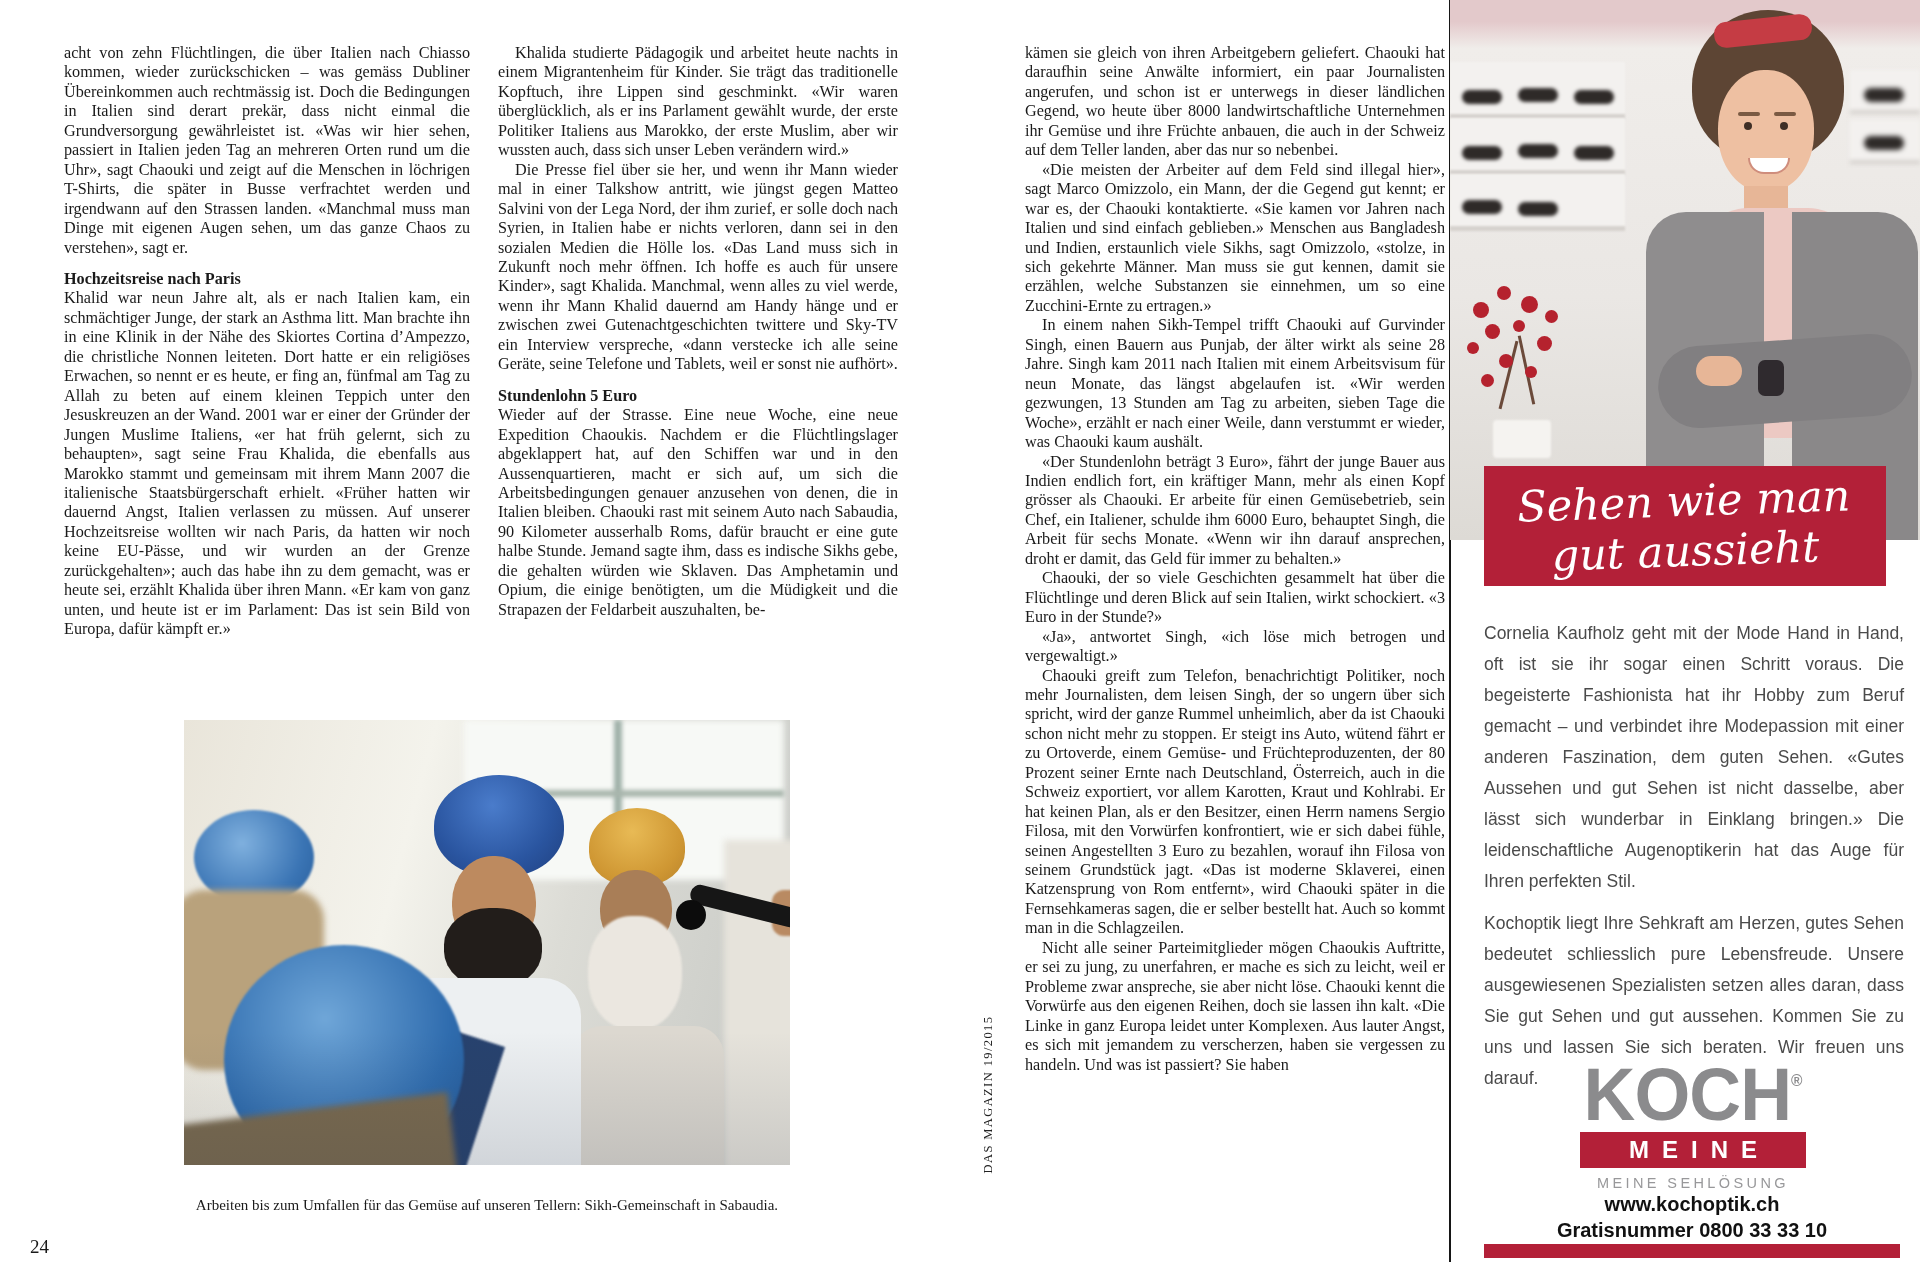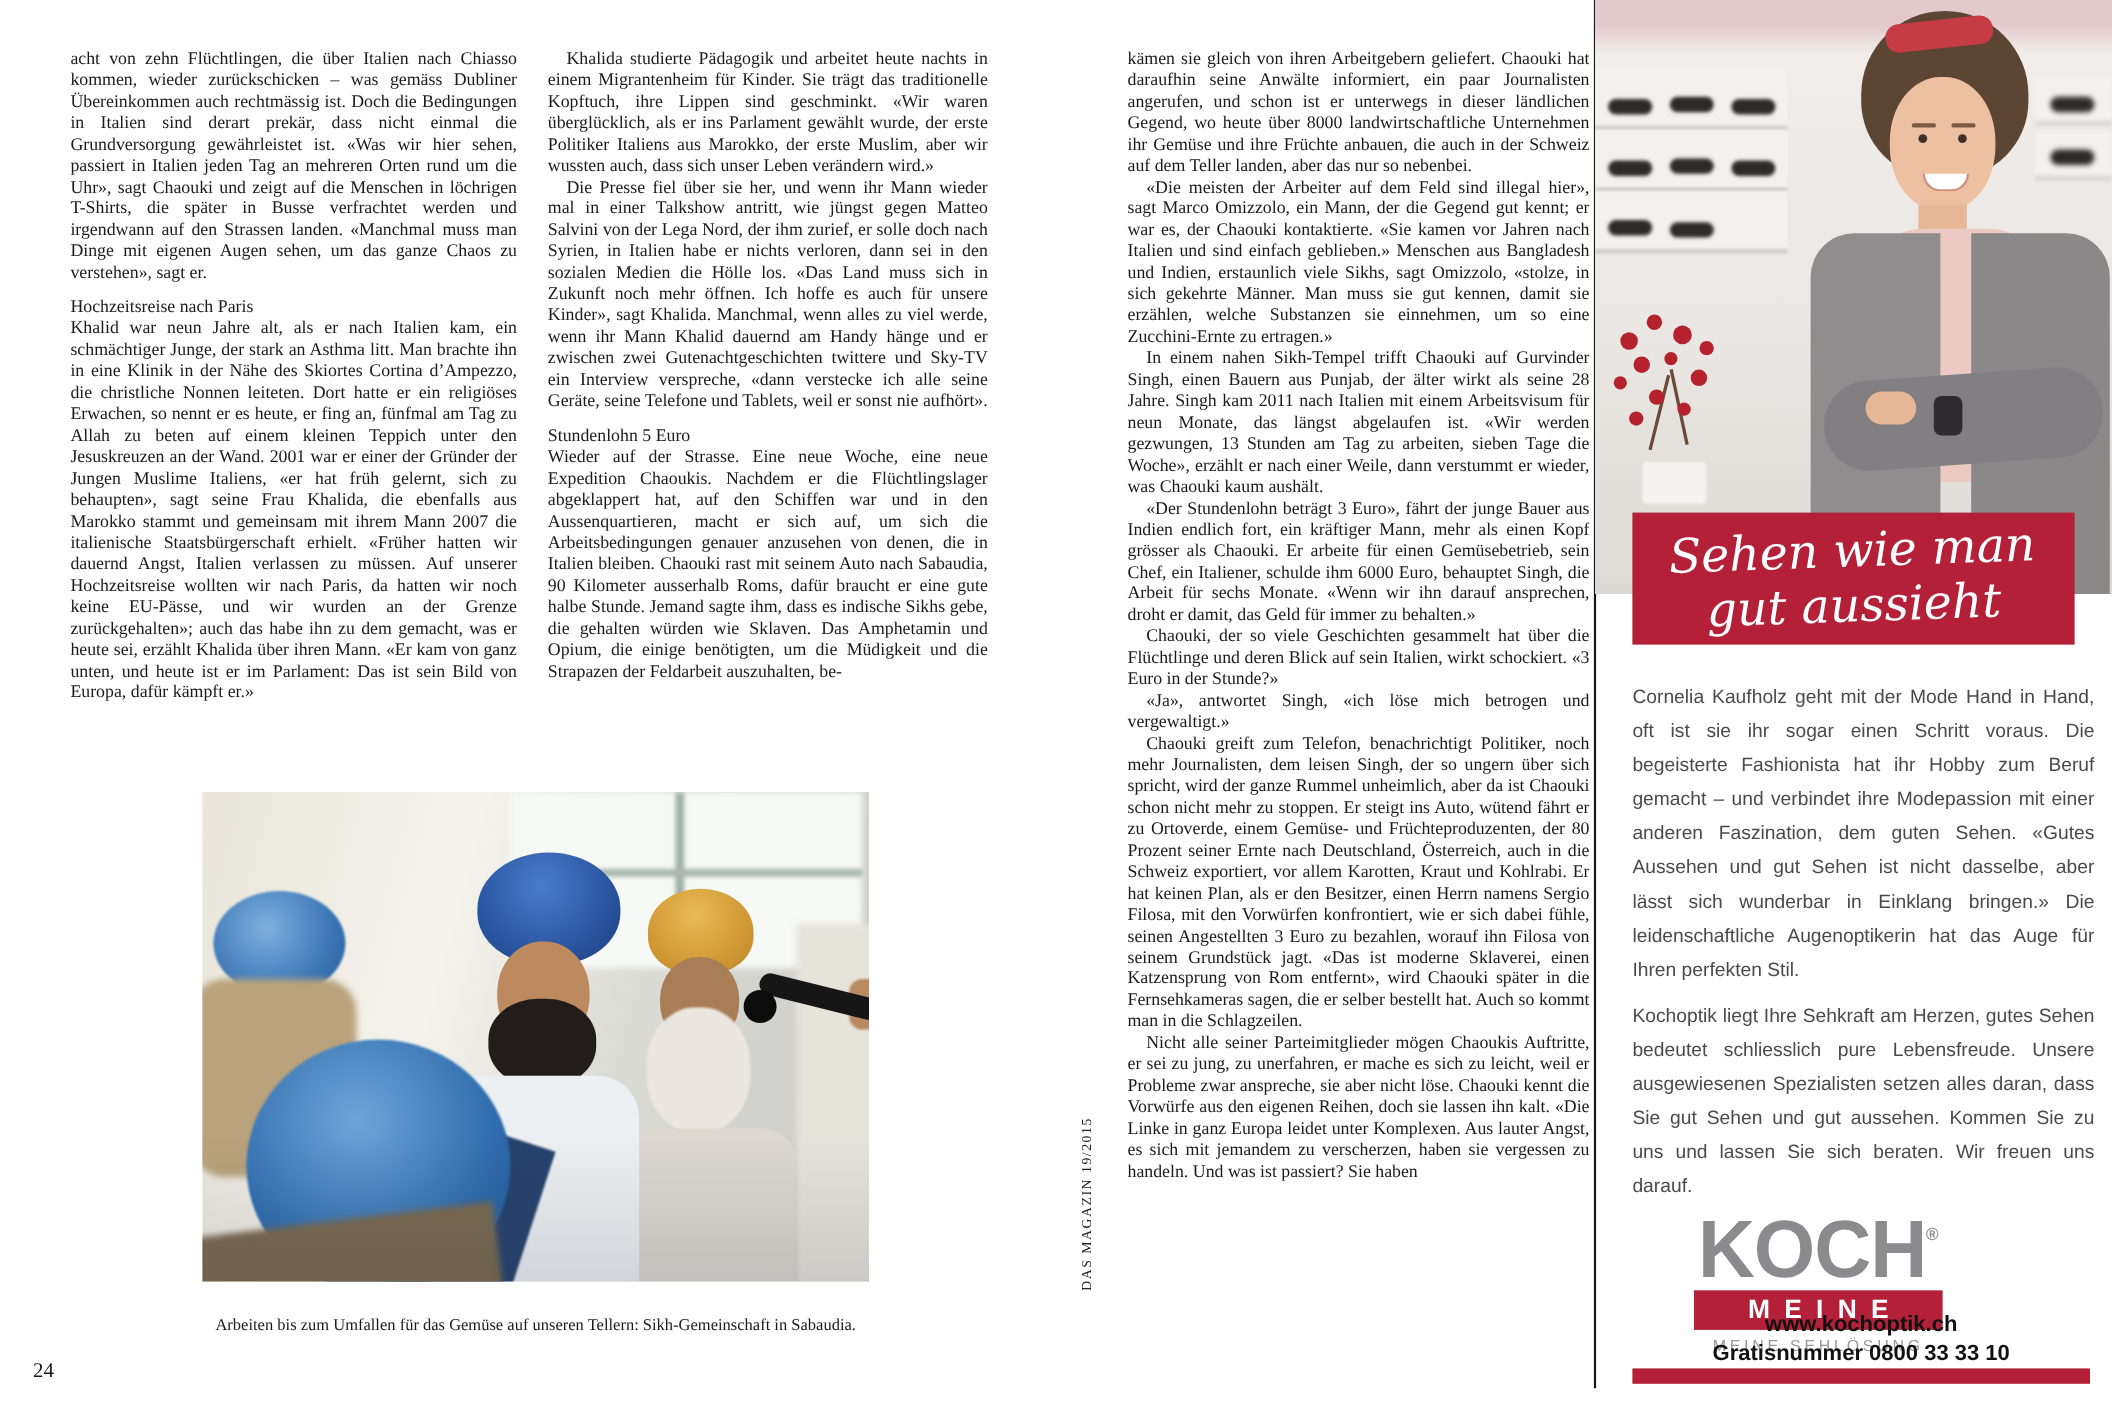--- a/index.html
+++ b/index.html
@@ -6,21 +6,21 @@
   body{
     width:1920px;height:1280px;position:relative;background:#ffffff;
     overflow:hidden;font-family:"Liberation Serif","DejaVu Serif",serif;color:#1a1a1a;
   }
   
   .col{position:absolute;top:44px;overflow:hidden;}
   .col1{left:64px;width:406px;height:610px;}
   .col2{left:498px;width:400px;height:740px;}
   .col3{left:1025px;width:420px;height:1110px;}
   .para{font-size:16.2px;line-height:19.45px;text-align:justify;hyphens:auto;-webkit-hyphens:auto;}
-  .para.heading{font-weight:normal;margin-top:12px;text-align:left;}
+  .para.heading{font-weight:bold;margin-top:12px;text-align:left;}
   .para.indent{text-indent:17px;}
   
   .photo-main{position:absolute;left:184px;top:720px;width:606px;height:445px;overflow:hidden;
     background:linear-gradient(105deg,#e9e5da 0%,#f4f3ec 35%,#dcdcd6 60%,#c6c8c4 100%);}
   .photo-main *{position:absolute;}
   .pm-window{left:280px;top:0;width:320px;height:160px;background:#f7f9f6;filter:blur(3px);}
   .pm-winframe{left:430px;top:0;width:8px;height:160px;background:#9fb0a8;filter:blur(2px);}
   .pm-winframe2{left:280px;top:70px;width:320px;height:7px;background:#a8b5ac;filter:blur(2px);}
   .pm-turban-far{left:10px;top:90px;width:120px;height:95px;border-radius:50%;
     background:radial-gradient(circle at 40% 35%,#7fb0de,#3a74b4 65%,#275d9b);filter:blur(1px);}
@@ -96,22 +96,22 @@
   .pa-berry{border-radius:50%;background:#b5222e;}
   .pa-vase{left:38px;top:140px;width:58px;height:38px;background:#f5f3f0;border-radius:4px;filter:blur(1px);}
   .ad-banner{position:absolute;left:1484px;top:466px;width:402px;height:120px;
     display:flex;flex-direction:column;align-items:center;justify-content:center;z-index:5;}
   .ad-banner-text{font-style:italic;font-size:43px;line-height:50px;color:#fff;text-align:center;
     transform:rotate(-2deg);font-family:"DejaVu Serif","Liberation Serif",serif;}
   .ad-body{position:absolute;left:1484px;top:618px;width:420px;
     font-family:"Liberation Sans","DejaVu Sans",sans-serif;font-size:17.5px;line-height:31px;
     color:#4a4a4a;text-align:justify;}
   .ad-body .adp + .adp{margin-top:11px;}
-  .ad-logo{position:absolute;left:1540px;top:1046px;width:226px;text-align:center;
-    font-family:"Liberation Sans","DejaVu Sans",sans-serif;margin-top:42px;}
+  .ad-logo{position:absolute;left:1580px;top:1046px;width:226px;text-align:center;
+    font-family:"Liberation Sans","DejaVu Sans",sans-serif;}
   .ad-logo-name{font-size:74px;line-height:70px;font-weight:bold;color:#8b8b8d;
     letter-spacing:-1px;transform:scaleX(.97);}
   .ad-logo-reg{font-size:16px;vertical-align:34px;letter-spacing:0;color:#8b8b8d;}
   .ad-logo-band{margin-top:2px;height:36px;display:flex;align-items:center;justify-content:center;
     color:#fff;font-size:24px;font-weight:bold;letter-spacing:13px;text-indent:13px;}
   .ad-logo-tagline{margin-top:7px;font-size:14.5px;letter-spacing:3.4px;color:#98989a;}
   .ad-contact{position:absolute;left:1484px;width:416px;text-align:center;
     font-family:"Liberation Sans","DejaVu Sans",sans-serif;font-weight:bold;font-size:20px;color:#111;}
   .ad-web{top:1193px;} .ad-phone{top:1219px;}
   .ad-redbar{position:absolute;left:1484px;top:1244px;width:416px;height:14px;}

